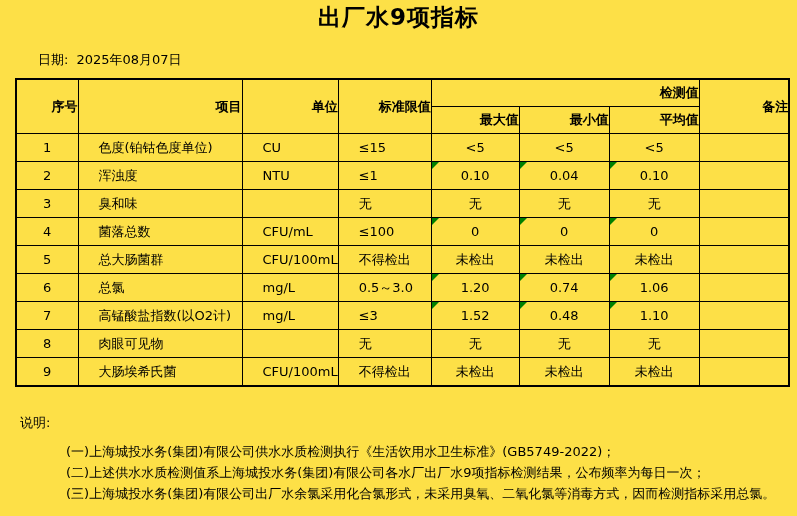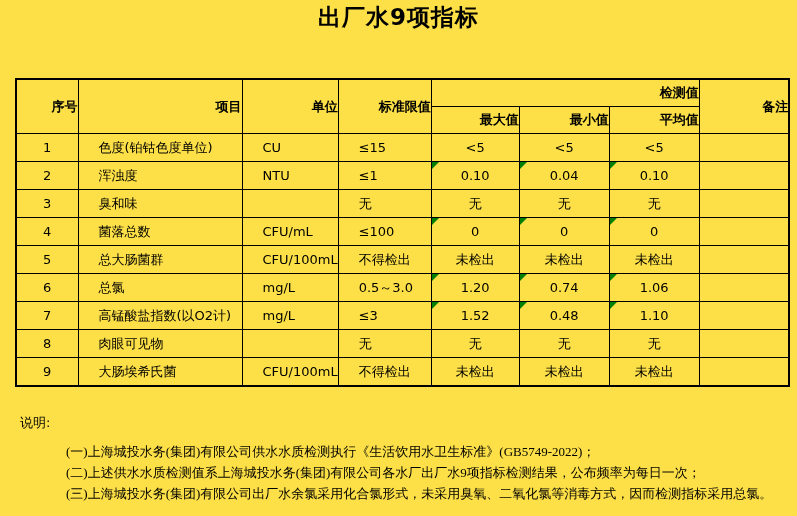--- a/index.html
+++ b/index.html
@@ -77,30 +77,32 @@
     left: 20px;
     top: 414px;
     font-size: 13px;
   }
   .notes {
     position: absolute;
     left: 66px;
     top: 441px;
     font-size: 13px;
     line-height: 21px;
-    font-family: Liberation Serif, serif;
   }
 </style>
 </head>
 <body>
 
 <div class="page">
 
   <div class="report-title">出厂水9项指标</div>
 
+  <div class="date-line">
+    <span>日期:</span><span class="date-value">2025年08月07日</span>
+  </div>
 
   <table class="report-table">
     <colgroup>
       <col style="width:62px">
       <col style="width:164px">
       <col style="width:90px">
       <col style="width:93px">
       <col style="width:88px">
       <col style="width:90px">
       <col style="width:90px">

